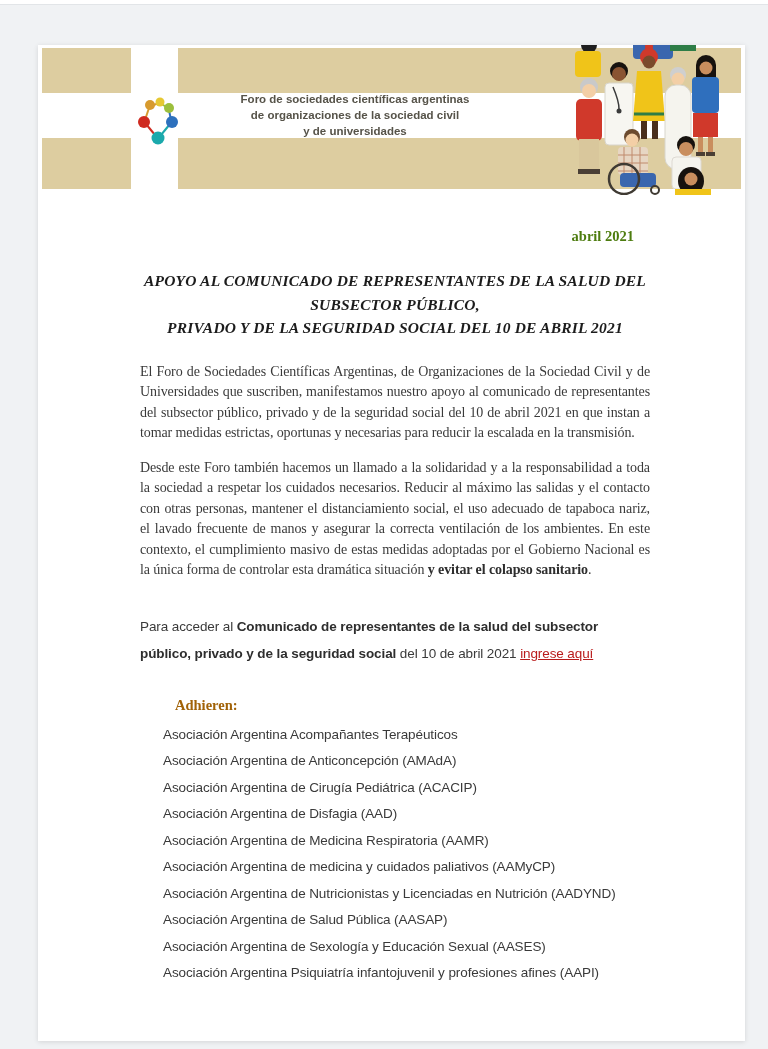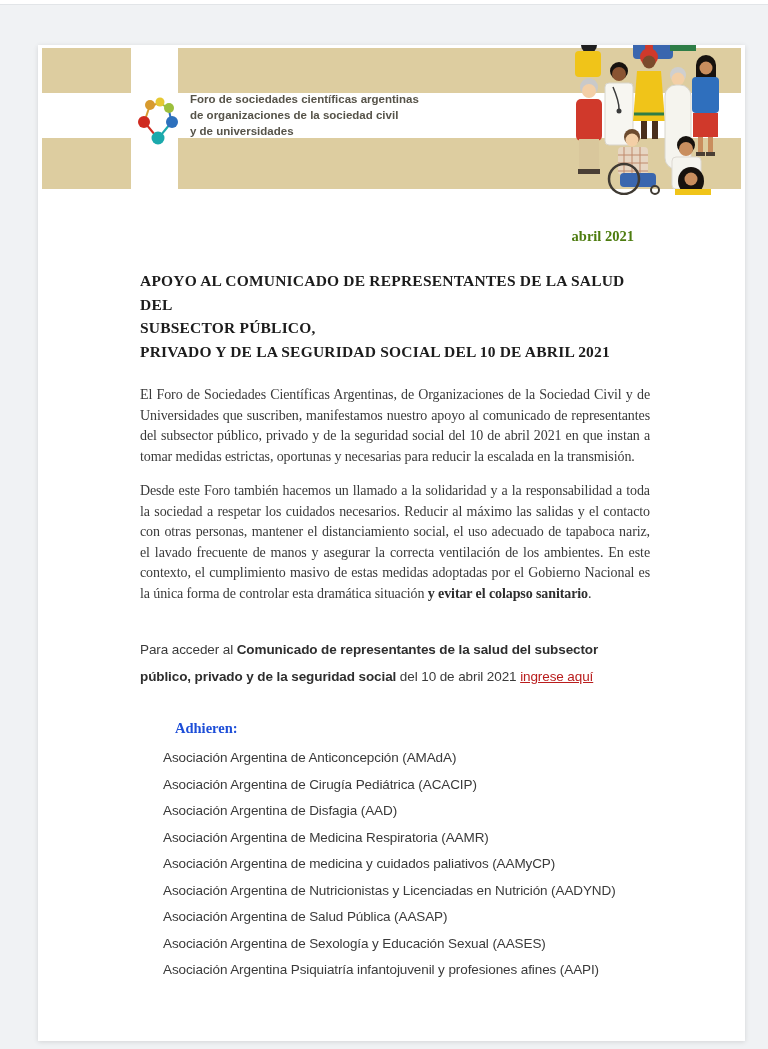--- a/index.html
+++ b/index.html
@@ -7,52 +7,52 @@
   body { background:#f0f2f4; font-family:"Liberation Sans", sans-serif; position:relative; }
 
   .top-strip { position:absolute; left:0; top:0; width:768px; height:5px;
                background:#ffffff; border-bottom:1px solid #e2e5e8; }
 
   .page { position:absolute; left:38px; top:45px; width:707px; height:996px;
           background:#ffffff; box-shadow:0 1px 5px rgba(0,0,0,.12);
           overflow:hidden; }
 
   
-  .header { position:relative; height:150px; }
+  .header { position:relative; height:150px;text-align:center; }
   .band { position:absolute; left:4px; right:4px; background:#ddcda0; }
   .band-top { top:3px; height:45px; }
   .band-bottom { top:93px; height:51px; }
   .v-col { position:absolute; left:93px; width:47px; top:3px; height:141px; background:#ffffff; }
   .logo { position:absolute; left:99px; top:49px; width:42px; height:58px; }
   .org-text { position:absolute; left:152px; top:46px; width:330px;
               font-size:11.5px; font-weight:bold; color:#565349;
               line-height:16px; white-space:pre-line; }
   .illu { position:absolute; left:537px; top:-10px; width:147px; height:160px; }
 
   
   .content { padding:0 95px 0 102px; }
   .date { margin-top:33px; text-align:right; padding-right:16px;
           font-family:"Liberation Serif", serif; font-weight:bold;
           font-size:14.5px; color:#4d7c0f; }
-  .title { margin-top:24px; 
+  .title { margin-top:24px; text-align:center;
            font-family:"Liberation Serif", serif; font-weight:bold;
            font-size:15.5px; line-height:23.5px; letter-spacing:.2px;
-           color:#1c1c1c; white-space:pre-line; }
+           color:#1c1c1c; white-space:pre-line;font-style:italic; }
   .para { margin-top:22px; font-size:14px; line-height:20.5px;
           letter-spacing:-.1px; color:#3a3a3a; text-align:justify;font-family:Liberation Serif, serif; }
   .para + .para { margin-top:14px; }
   .para b { color:#2e2e2e; }
   .access { margin-top:32px; font-size:13.5px; line-height:27px;
             color:#3a3a3a; letter-spacing:-.1px; }
   .access b { color:#2e2e2e; }
   .link { color:#b91c1c; text-decoration:underline; cursor:pointer; }
 
   .adhieren { margin-top:30px; }
   .adhieren h2 { margin-left:35px; font-family:"Liberation Serif", serif;
-                 font-weight:bold; font-size:14.5px; color:#1d4ed8; }
+                 font-weight:bold; font-size:14.5px; color:#a16207; }
   .adhieren ul { list-style:none; margin-top:8px; margin-left:23px; }
   .adhieren li { font-size:13.5px; line-height:26.5px; color:#3a3a3a;
                  letter-spacing:-.1px; }
 </style>
 </head>
 <body>
 
 <div class="top-strip"></div>
 
 <div class="page">
@@ -157,20 +157,21 @@
       <span>Desde este Foro también hacemos un llamado a la solidaridad y a la responsabilidad a toda la sociedad a respetar los cuidados necesarios. Reducir al máximo las salidas y el contacto con otras personas, mantener el distanciamiento social, el uso adecuado de tapaboca nariz, el lavado frecuente de manos y asegurar la correcta ventilación de los ambientes. En este contexto, el cumplimiento masivo de estas medidas adoptadas por el Gobierno Nacional es la única forma de controlar esta dramática situación </span><b>y evitar el colapso sanitario</b><span>.</span>
     </p>
 
     <p class="access">
       <span>Para acceder al </span><b>Comunicado de representantes de la salud del subsector público, privado y de la seguridad social</b><span> del 10 de abril 2021   </span><a class="link">ingrese aquí</a>
     </p>
 
     <div class="adhieren">
       <h2>Adhieren:</h2>
       <ul>
+          <li>Asociación Argentina Acompañantes Terapéuticos</li>
           <li>Asociación Argentina de Anticoncepción (AMAdA)</li>
           <li>Asociación Argentina de Cirugía Pediátrica (ACACIP)</li>
           <li>Asociación Argentina de Disfagia (AAD)</li>
           <li>Asociación Argentina de Medicina Respiratoria (AAMR)</li>
           <li>Asociación Argentina de medicina y cuidados paliativos (AAMyCP)</li>
           <li>Asociación Argentina de Nutricionistas y Licenciadas en Nutrición (AADYND)</li>
           <li>Asociación Argentina de Salud Pública (AASAP)</li>
           <li>Asociación Argentina de Sexología y Educación Sexual (AASES)</li>
           <li>Asociación Argentina Psiquiatría infantojuvenil y profesiones afines (AAPI)</li>
         </ul>

